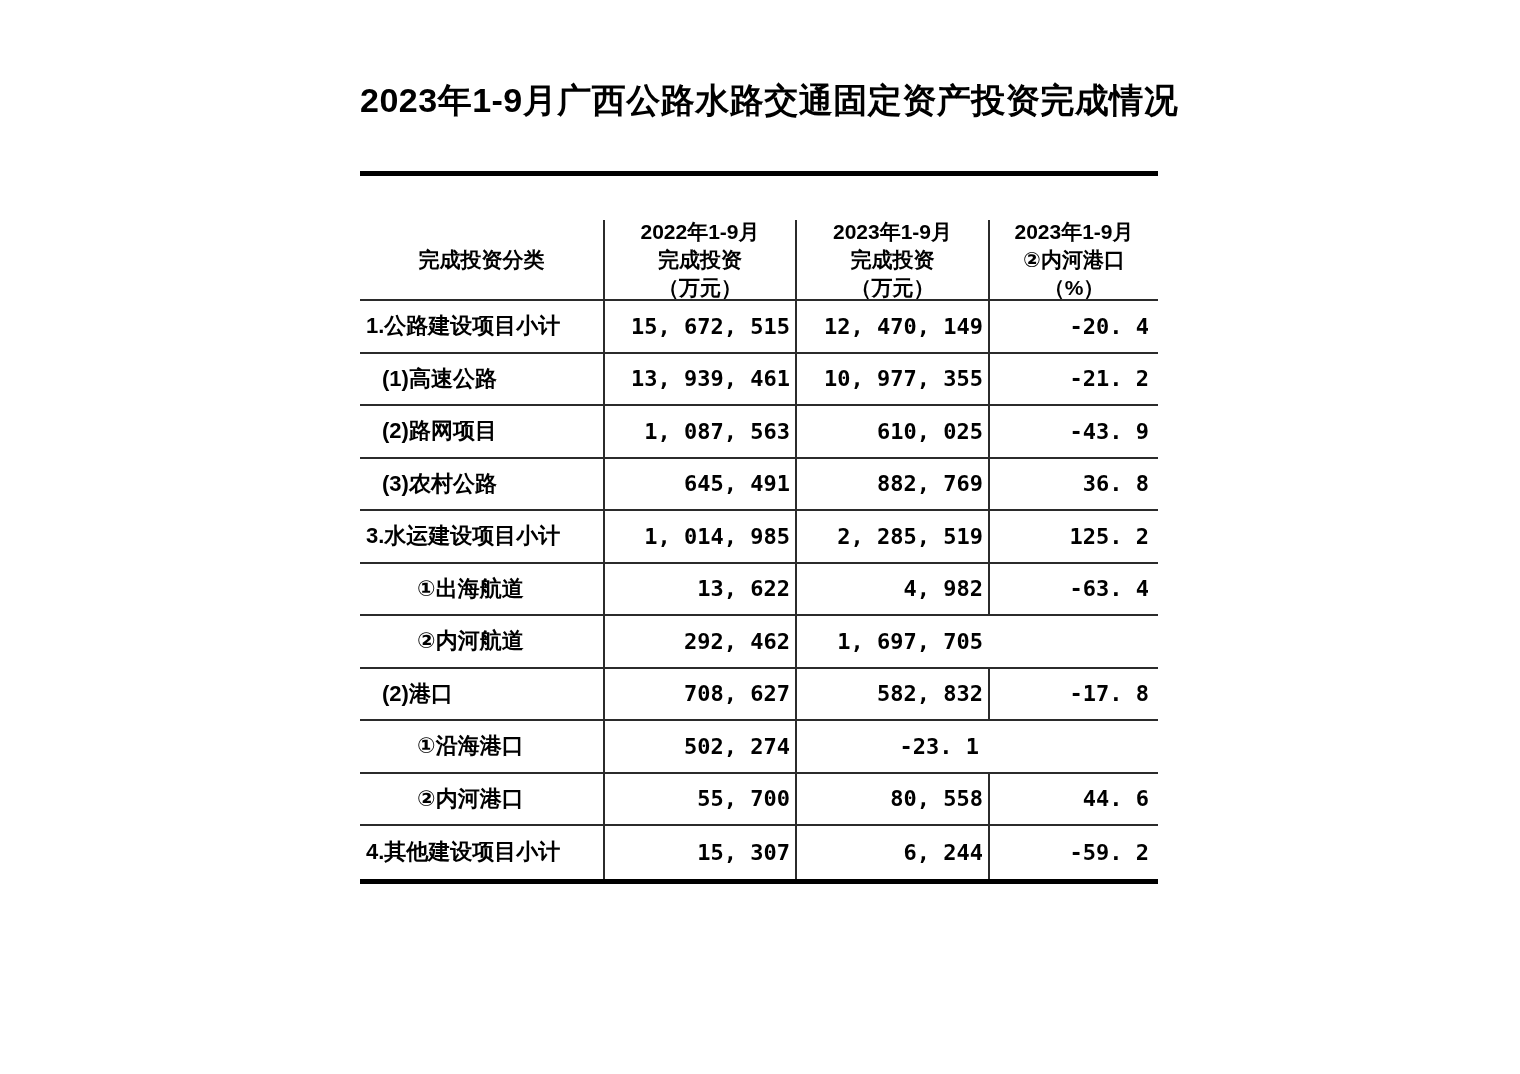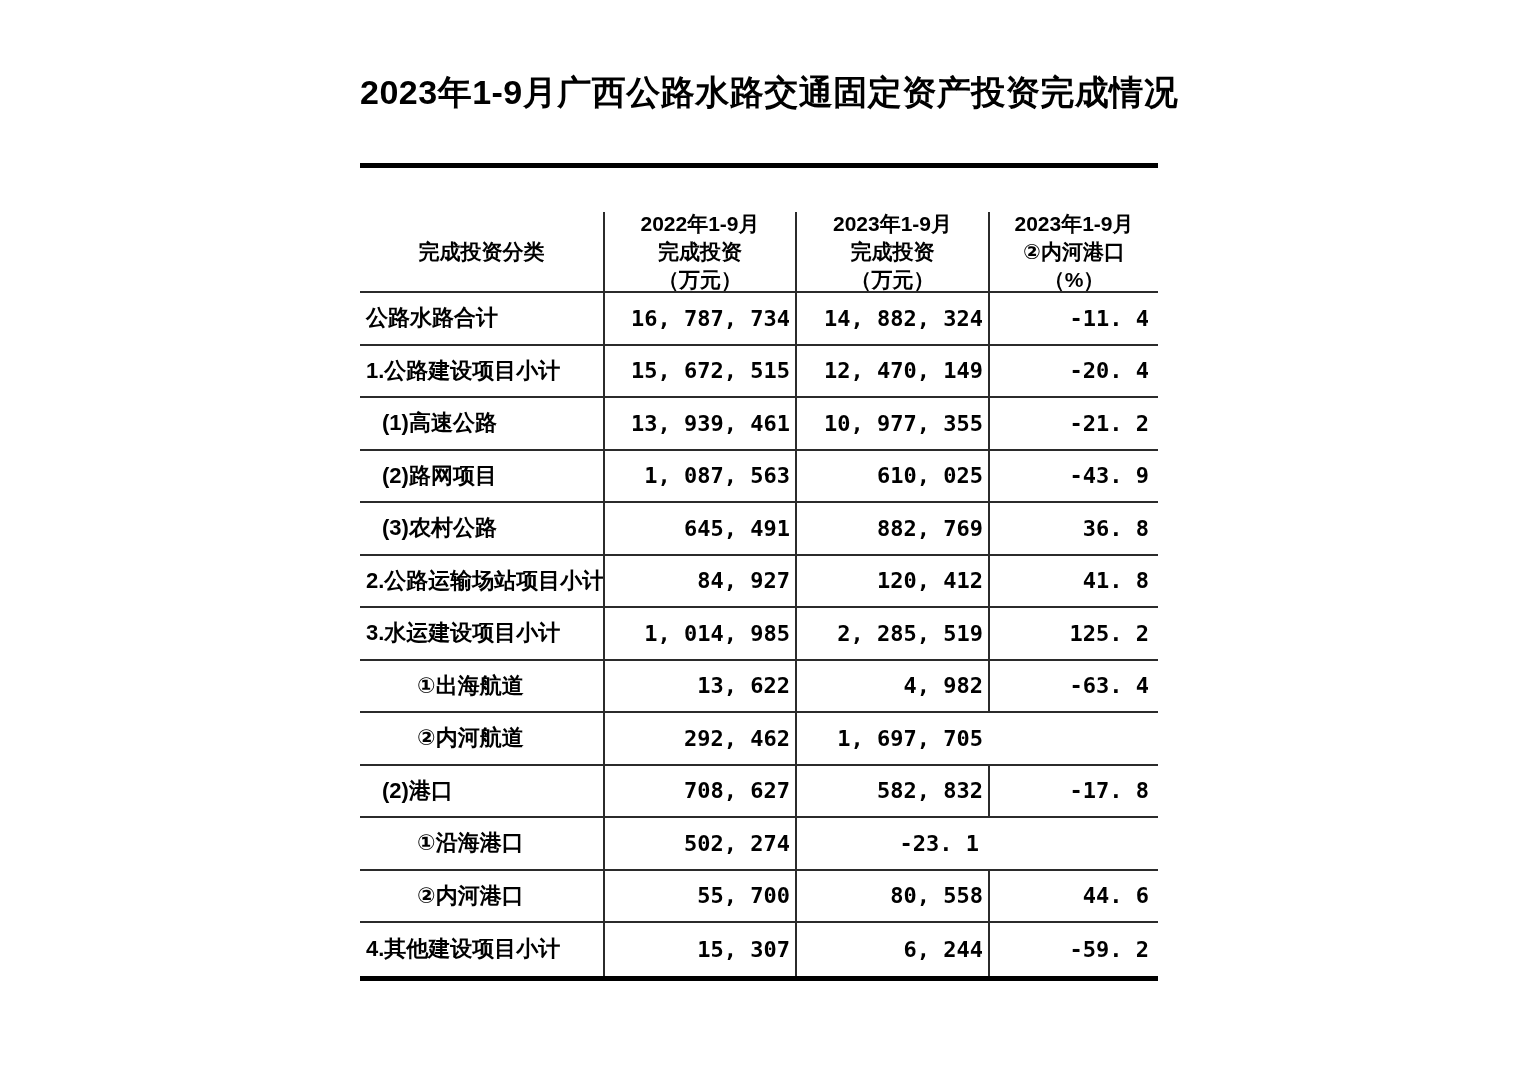--- a/index.html
+++ b/index.html
@@ -5,21 +5,21 @@
   * { box-sizing: border-box; margin: 0; padding: 0; }
   html, body {
     width: 1520px; height: 1074px;
     background: #ffffff;
     font-family: "Liberation Sans", "DejaVu Sans", sans-serif;
     color: #000;
     overflow: hidden;
   }
   .sheet {
     position: absolute;
-    left: 360px; top: 0;
+    left: 360px; top: 8px;
     width: 798px;
   }
   .doc-title {
     margin-top: 70px;
     text-align: center;
     font-size: 34px;
     font-weight: bold;
     white-space: nowrap;
     letter-spacing: 0.5px;
   }
@@ -96,26 +96,20 @@
       </div>
       <div class="c header-cell">
         <span class="hline">2023年1-9月</span>
         <span class="hline">②内河港口</span>
         <span class="hline">（%）</span>
       </div>
     </div>
 
     <div class="t-body">
 
-        <div class="t-row">
-          <div class="c label-cell indent-0">公路水路合计</div>
-          <div class="c num-cell">16, 787, 734</div>
-          <div class="c num-cell">14, 882, 324</div>
-          <div class="c num-cell pct">-11. 4</div>
-        </div>
 
         <div class="t-row">
           <div class="c label-cell indent-0">1.公路建设项目小计</div>
           <div class="c num-cell">15, 672, 515</div>
           <div class="c num-cell">12, 470, 149</div>
           <div class="c num-cell pct">-20. 4</div>
         </div>
 
         <div class="t-row">
           <div class="c label-cell indent-1">(1)高速公路</div>
@@ -131,26 +125,20 @@
           <div class="c num-cell pct">-43. 9</div>
         </div>
 
         <div class="t-row">
           <div class="c label-cell indent-1">(3)农村公路</div>
           <div class="c num-cell">645, 491</div>
           <div class="c num-cell">882, 769</div>
           <div class="c num-cell pct">36. 8</div>
         </div>
 
-        <div class="t-row">
-          <div class="c label-cell indent-0">2.公路运输场站项目小计</div>
-          <div class="c num-cell">84, 927</div>
-          <div class="c num-cell">120, 412</div>
-          <div class="c num-cell pct">41. 8</div>
-        </div>
 
         <div class="t-row">
           <div class="c label-cell indent-0">3.水运建设项目小计</div>
           <div class="c num-cell">1, 014, 985</div>
           <div class="c num-cell">2, 285, 519</div>
           <div class="c num-cell pct">125. 2</div>
         </div>
 
 
         <div class="t-row">

